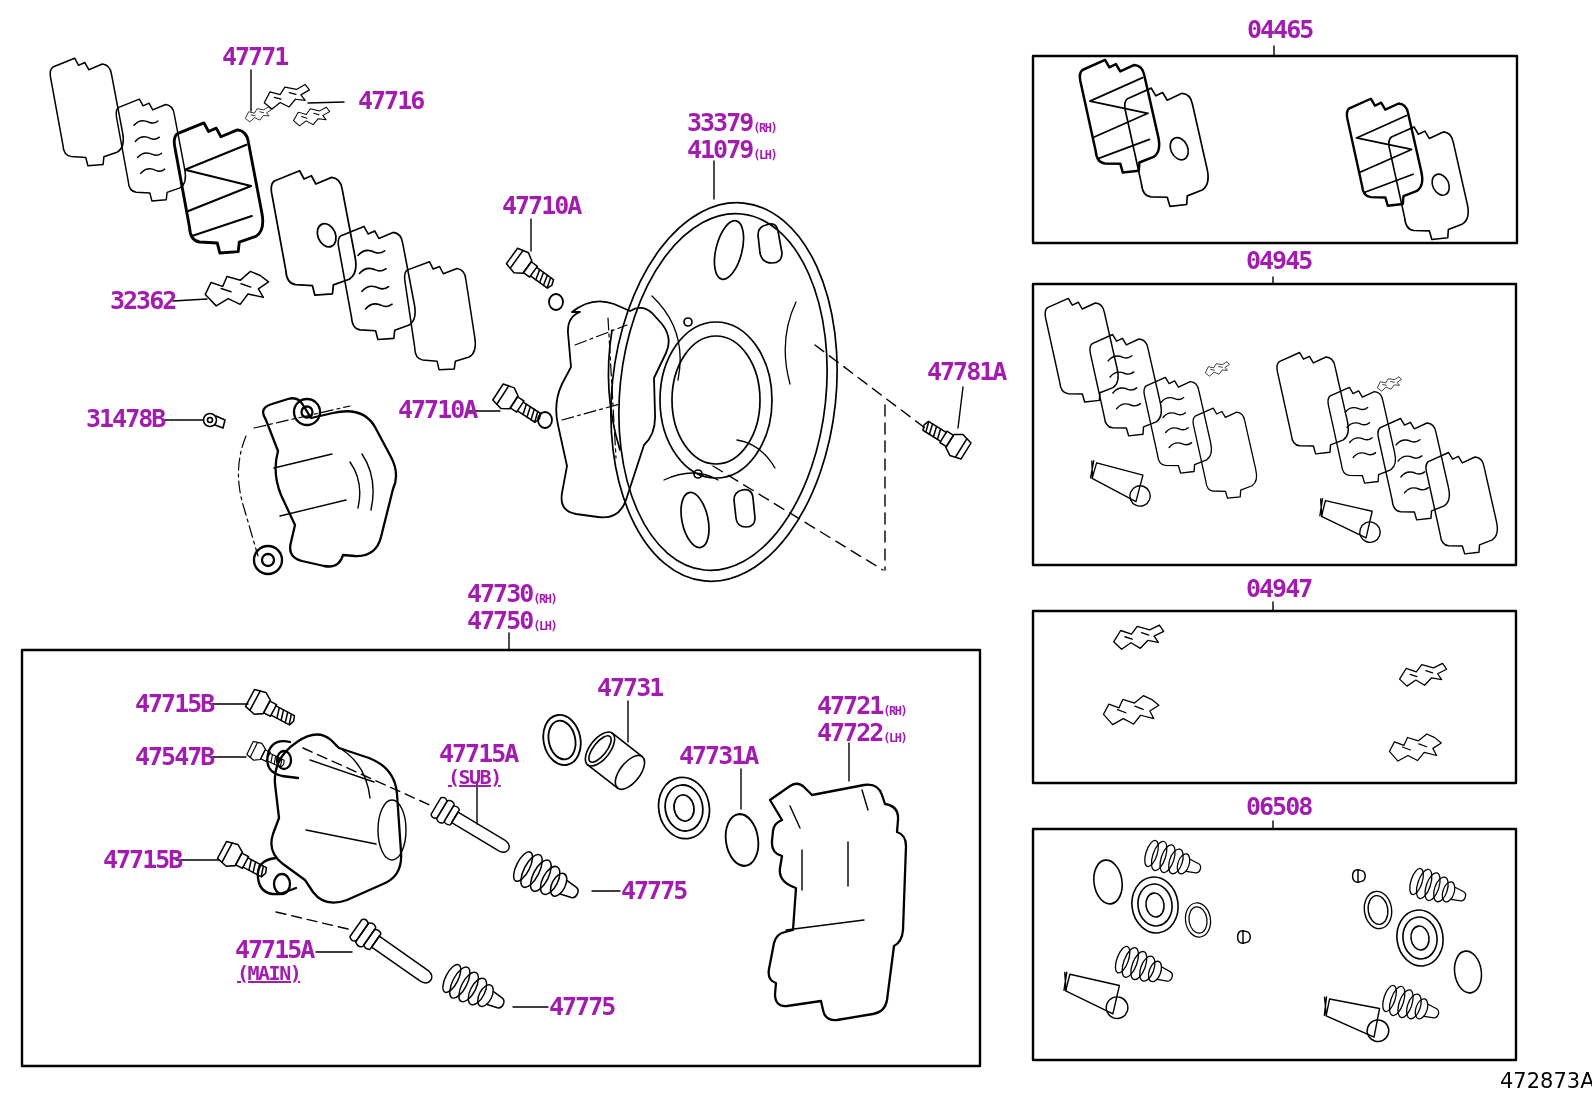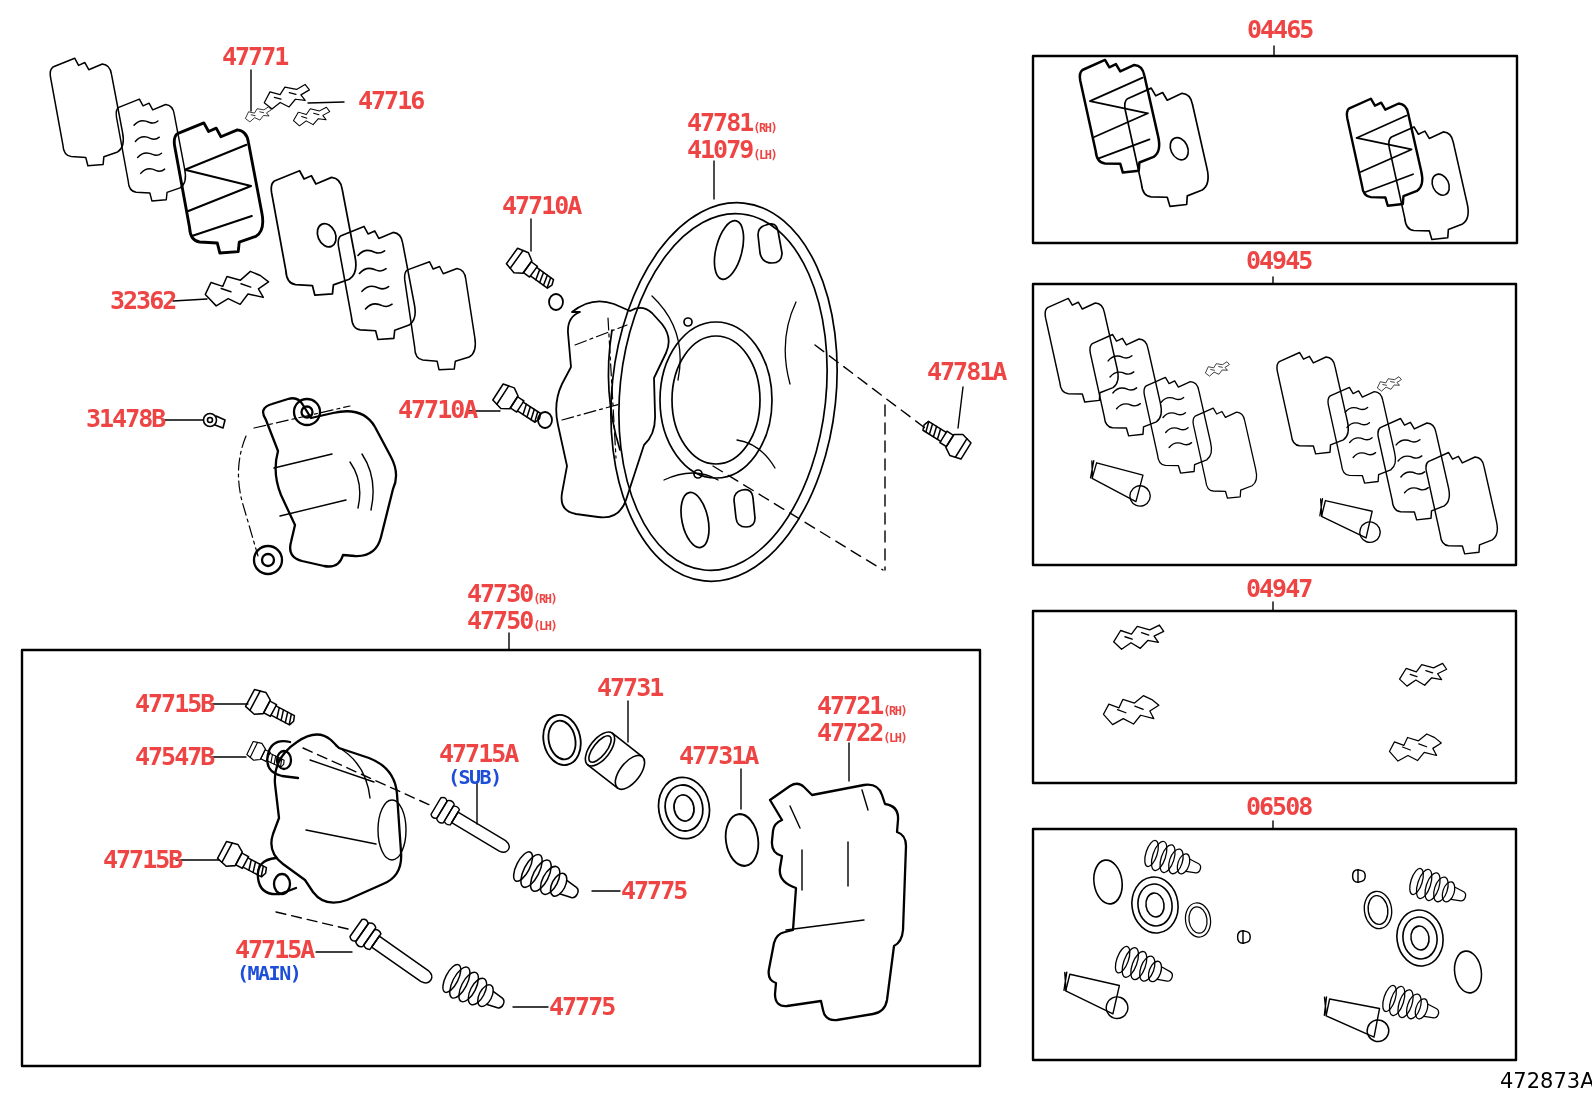--- a/index.html
+++ b/index.html
@@ -4,26 +4,26 @@
 <style>
   html,body{margin:0;padding:0;background:#fff;}
   .stage{
     position:relative;width:1592px;height:1099px;background:#fff;overflow:hidden;
     font-family:"DejaVu Sans Mono",monospace;color:#000;
   }
   .stage svg{position:absolute;left:0;top:0;}
   .lbl{
     position:absolute;white-space:nowrap;
     font:bold 25px/1.05 "DejaVu Sans Mono",monospace;
-    letter-spacing:-2px;color:#ef4444;
+    letter-spacing:-2px;color:#a21caf;
   }
   .lbl .suf{font-size:12px;letter-spacing:-1.5px;margin-left:1px;position:relative;top:1px;}
   .suf2{
     position:absolute;white-space:nowrap;
-    font:bold 20px/1 "DejaVu Sans Mono",monospace;letter-spacing:-1.5px;color:#1d4ed8;
+    font:bold 20px/1 "DejaVu Sans Mono",monospace;letter-spacing:-1.5px;color:#a21caf;text-decoration:underline;
   }
   .figcode{
     position:absolute;white-space:nowrap;
     font:21px/1 "DejaVu Sans",sans-serif;letter-spacing:0;color:#000;
   }
 </style>
 </head>
 <body>
 
 <div class="stage">
@@ -317,21 +317,21 @@
 </svg>
 
 <div class="lbl" style="left:222px;top:44px">47771</div>
 <div class="lbl" style="left:358px;top:88px">47716</div>
 <div class="lbl" style="left:110px;top:288px">32362</div>
 <div class="lbl" style="left:86px;top:406px">31478B</div>
 <div class="lbl" style="left:502px;top:193px">47710A</div>
 <div class="lbl" style="left:398px;top:397px">47710A</div>
 
 <div class="lbl" style="left:687px;top:110px">
-  <span>47781</span><span class="suf">(RH)</span>
+  <span>33379</span><span class="suf">(RH)</span>
 </div>
 <div class="lbl" style="left:687px;top:137px">
   <span>41079</span><span class="suf">(LH)</span>
 </div>
 <div class="lbl" style="left:927px;top:359px">47781A</div>
 
 <div class="lbl" style="left:467px;top:581px">
   <span>47730</span><span class="suf">(RH)</span>
 </div>
 <div class="lbl" style="left:467px;top:608px">

